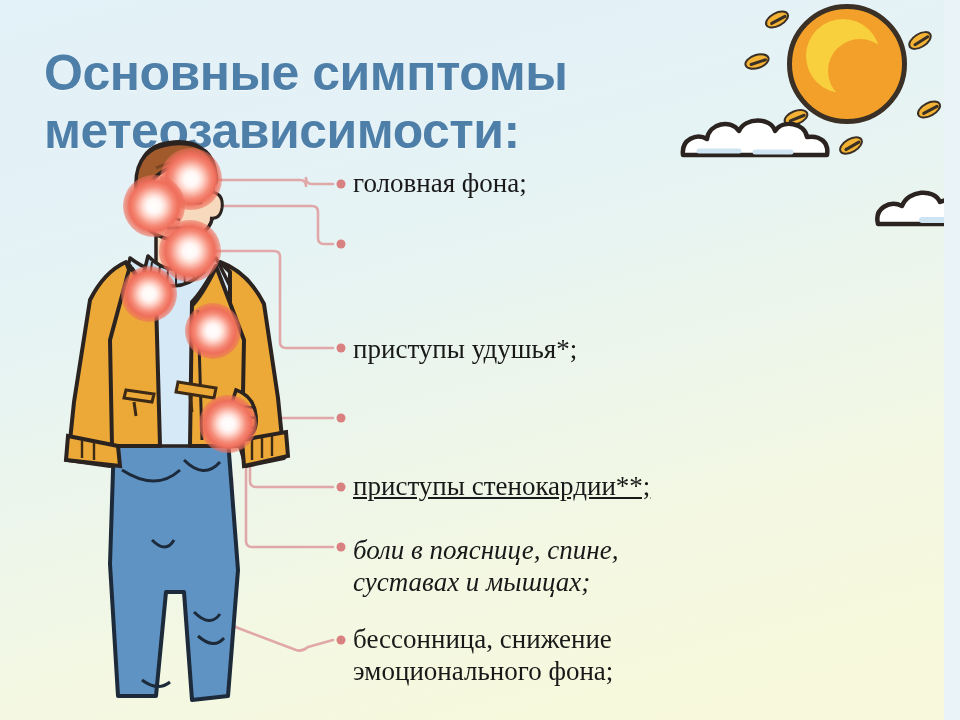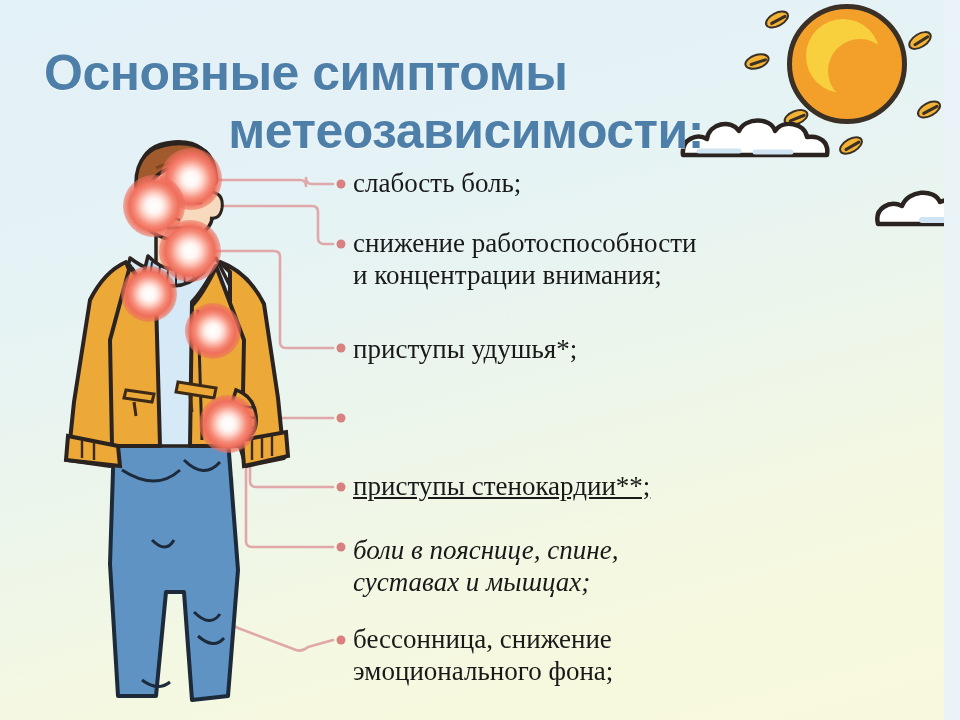--- a/index.html
+++ b/index.html
@@ -58,21 +58,21 @@
   .title{
     position:absolute;left:44px;top:10px;width:660px;
     font-family:"Liberation Sans", sans-serif;
     font-weight:700;
     font-size:50px;
     line-height:58px;
     letter-spacing:-0.5px;
     color:#4d7fa9;
     text-shadow:0 1px 0 rgba(255,255,255,.6);
   }
-  .title .l2{display:block;text-align:right;}
+  .title .l2{display:block;}
 
   
   .figure{position:absolute;left:52px;top:140px;width:290px;height:580px;}
   .figure svg{display:block;}
 
   
   .marker{
     position:absolute;width:62px;height:62px;border-radius:50%;
     background:radial-gradient(circle at 50% 50%,
       #ffffff 0%, #fff7f5 16%, #ffd9d0 26%,
@@ -265,24 +265,22 @@
       <div class="marker" style="left: 191px; top: 179px; width: 62px; height: 62px;"></div>
       <div class="marker" style="left: 154px; top: 206px; width: 62px; height: 62px;"></div>
       <div class="marker" style="left: 190px; top: 251px; width: 62px; height: 62px;"></div>
       <div class="marker" style="left: 149px; top: 294px; width: 56px; height: 56px;"></div>
       <div class="marker" style="left: 213px; top: 331px; width: 56px; height: 56px;"></div>
       <div class="marker" style="left: 228px; top: 424px; width: 58px; height: 58px;"></div>
     </div>
 
   <div class="symptom-list" id="symptom-host">
       <div class="dot" style="left: 0px; top: 184px;"></div>
-      <div class="symptom" style="top: 167px; padding-left: 12px;">слабость боль;</div>
+      <div class="symptom" style="top: 167px; padding-left: 12px;">головная фона;</div>
       <div class="dot" style="left: 0px; top: 244px;"></div>
-      <div class="symptom" style="top: 227px; padding-left: 12px;">снижение работоспособности
-и концентрации внимания;</div>
       <div class="dot" style="left: 0px; top: 348px;"></div>
       <div class="symptom" style="top: 333px; padding-left: 12px;">приступы удушья*;</div>
       <div class="dot" style="left: 0px; top: 418px;"></div>
       <div class="dot" style="left: 0px; top: 487px;"></div>
       <div class="symptom" style="top: 470px; padding-left: 12px; text-decoration: underline;">приступы стенокардии**;</div>
       <div class="dot" style="left: 0px; top: 547px;"></div>
       <div class="symptom" style="top: 534px; padding-left: 12px; font-style: italic;">боли в пояснице, спине,
 суставах и мышцах;</div>
       <div class="dot" style="left: 0px; top: 640px;"></div>
       <div class="symptom" style="top: 623px; padding-left: 12px;">бессонница, снижение

